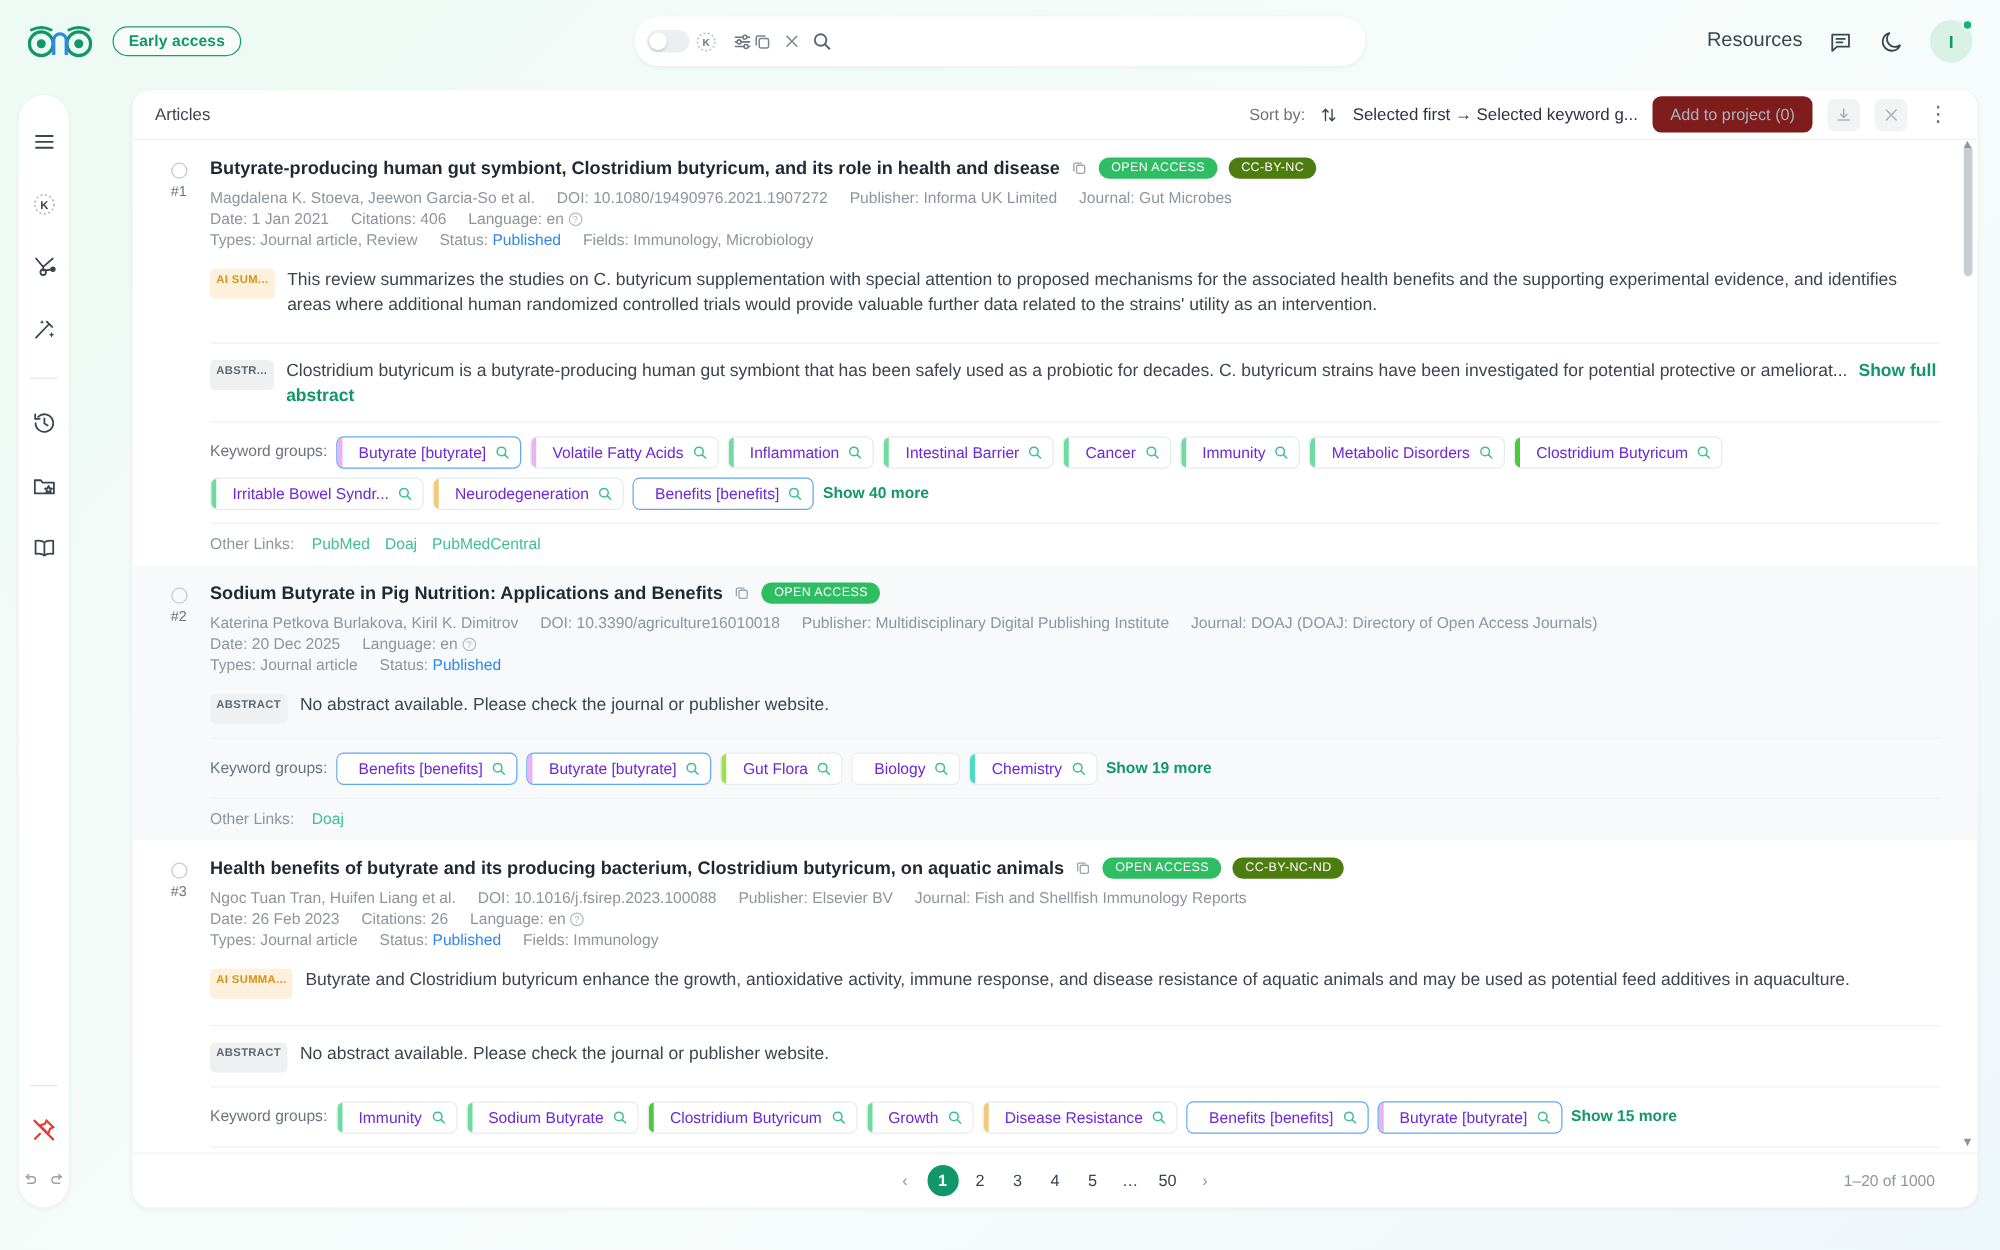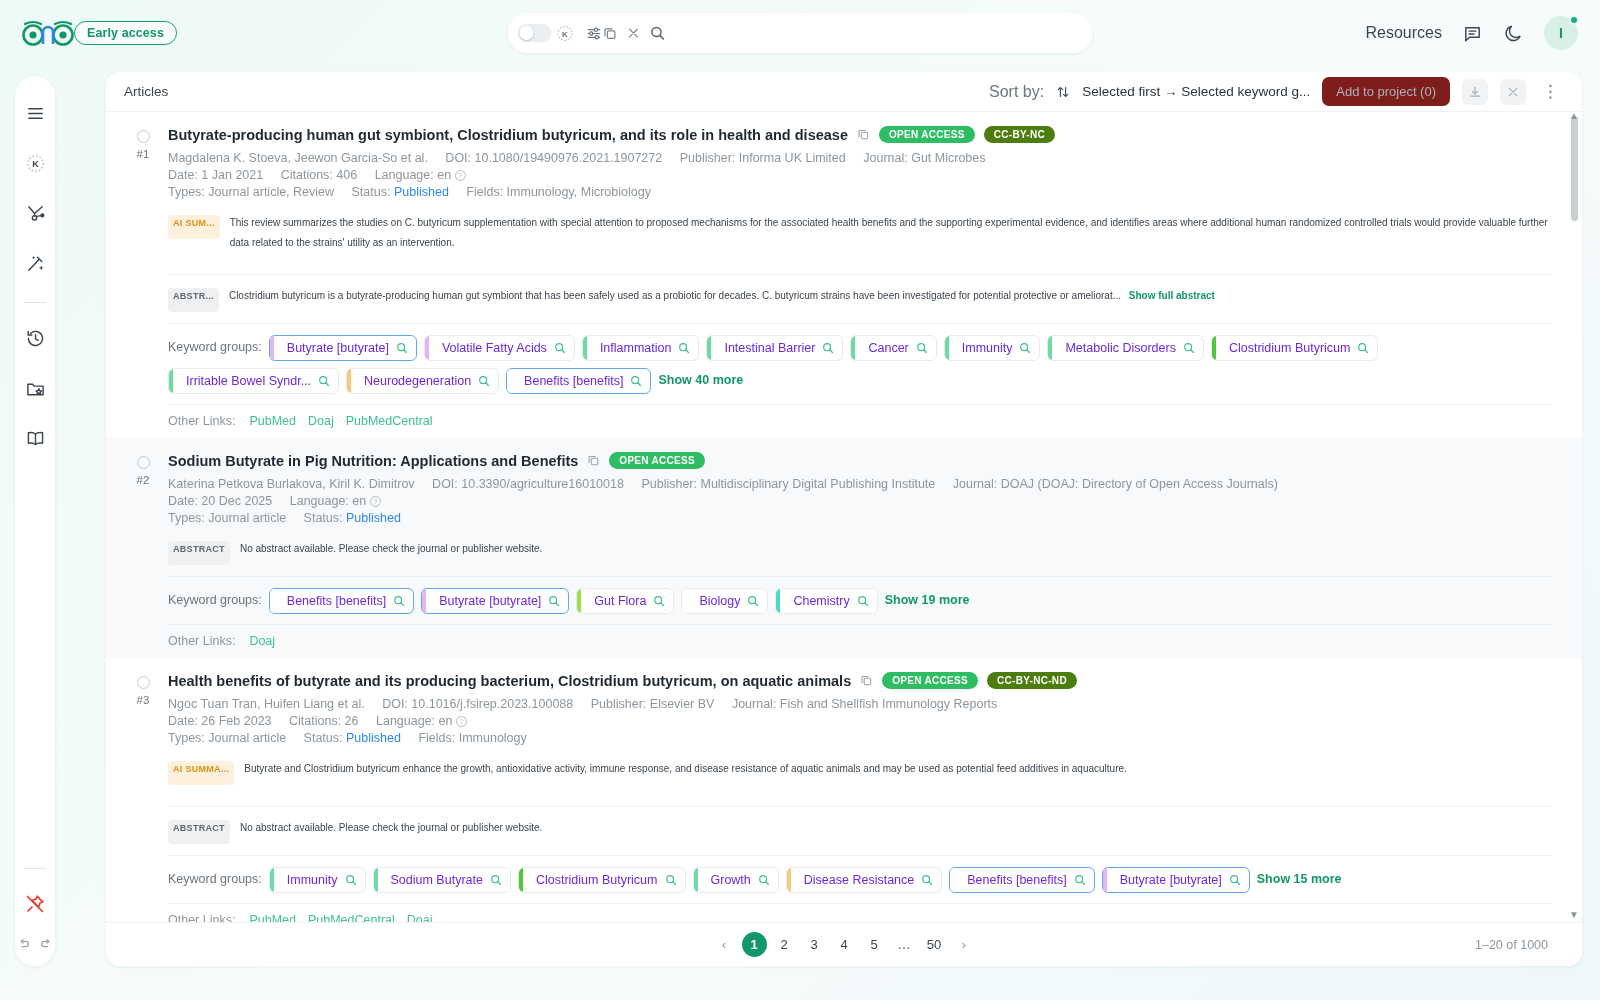--- a/index.html
+++ b/index.html
@@ -6,21 +6,21 @@
   html,body { width:1600px; height:1000px; overflow:hidden; }
   body {
     font-family: "Liberation Sans", sans-serif;
     background: linear-gradient(135deg,#eefaf4 0%,#f3fbf8 30%,#f7fcfb 60%,#eef7fa 100%);
     color:#2b3440;
     font-size:13px;
   }
 
   
   .topbar { height:66px; display:flex; align-items:center; padding:0 22px; position:relative; }
-  .logo-wrap { display:flex; align-items:center; gap:0; }
+  .logo-wrap { display:flex; align-items:center; gap:16px; }
   .logo { width:52px; height:30px; display:flex; align-items:center; }
   .badge-early {
     border:1.4px solid #16a070; color:#12976a; border-radius:16px;
     padding:4px 12px; font-size:12.5px; font-weight:700; letter-spacing:.1px;
     background:rgba(255,255,255,.55);
   }
   .searchwrap {
     position:absolute; left:50%; transform:translateX(-50%);
     width:585px; height:40px; background:#fff; border-radius:22px;
     display:flex; align-items:center; padding:0 14px 0 10px;
@@ -69,21 +69,21 @@
     position:absolute; left:106px; top:72px; right:18px; bottom:34px;
     background:#fff; border-radius:14px; box-shadow:0 1px 4px rgba(20,50,40,.06);
     overflow:hidden; display:flex; flex-direction:column;
   }
   .panel-head {
     height:40px; display:flex; align-items:center; padding:0 18px;
     border-bottom:1px solid #eef1f3; flex:none;
   }
   .panel-title { font-size:13.5px; color:#3b454f; }
   .head-right { margin-left:auto; display:flex; align-items:center; gap:12px; }
-  .sortby { font-size:16px; color:#6b757e; }
+  .sortby { font-size:13px; color:#6b757e; }
   .sortval { font-size:13.5px; color:#2b3440; }
   .btn-add {
     background:#7f1d1d; color:#aab2b9; border:none; border-radius:7px;
     padding:7px 14px; font-size:13px; font-family:inherit;
   }
   .sq-btn {
     width:26px; height:26px; border-radius:6px; background:#f1f3f5;
     display:flex; align-items:center; justify-content:center; color:#aab2b9;
   }
   .kebab { color:#6b757e; padding:0 4px; font-size:17px; line-height:1; letter-spacing:1px;}
@@ -101,42 +101,42 @@
   .art.alt { background:#f8f9fb; }
   .selcol { position:absolute; left:22px; top:18px; width:30px; text-align:center; }
   .circle { width:13px; height:13px; border-radius:50%; border:1.4px solid #c4cad0; margin:0 auto; }
   .rank { font-size:11.5px; color:#6b757e; margin-top:5px; }
   .art-body { margin-left:40px; }
 
   .titleline { display:flex; align-items:center; gap:9px; flex-wrap:wrap; }
   .art-title { font-size:14.5px; font-weight:700; color:#1f2933; }
   .copy-ic { color:#9aa3ab; display:flex; }
   .tag {
-    font-size:10px; font-weight:700; letter-spacing:.3px; color:#fff;
+    font-size:10px; font-weight:400; letter-spacing:.3px; color:#fff;
     border-radius:11px; padding:3px 10px; white-space:nowrap;
   }
   .tag.oa { background:#2ebd62; }
   .tag.cc { background:#4d7c0f; }
 
   .meta { color:#8d969e; font-size:12.5px; line-height:17px; margin-top:7px; }
   .meta .sep { display:inline-block; width:14px; }
   .meta .pub { color:#2f87ec; }
   .meta .qm { display:inline-block; width:11px; height:11px; border:1px solid #b6bdc3;
               border-radius:50%; font-size:8px; line-height:9px; text-align:center; color:#b6bdc3;
               vertical-align:1px; }
 
   .absrow { display:flex; gap:10px; margin-top:12px; padding-bottom:9px; }
   .absrow + .absrow { border-top:1px solid #eef1f3; padding-top:11px; }
   .chip-lbl {
     flex:none; font-size:9px; font-weight:700; letter-spacing:.3px;
     border-radius:4px; padding:3px 5px; height:24px; margin-top:2px;
   }
   .chip-ai { background:#fdf0dc; color:#d99216; }
   .chip-ab { background:#eef0f2; color:#60696f; }
-  .abstext { font-size:10px; line-height:20px; color:#3b454f; }
+  .abstext { font-size:14px; line-height:20px; color:#3b454f; }
   .showfull { color:#12976a; font-weight:700; margin-left:5px; }
 
   .kwrow { display:flex; align-items:flex-start; gap:7px; flex-wrap:wrap;
            border-top:1px solid #eef1f3; padding-top:11px; margin-top:2px; }
   .kwlabel { font-size:12.5px; color:#6b757e; padding-top:5px; flex:none; }
   .kw {
     display:inline-flex; align-items:center; gap:7px; background:#fff;
     border:1px solid #e8ebee; border-radius:6px; padding:0 8px 0 0;
     height:26px; font-size:12.5px; color:#6d28d9; overflow:hidden;
   }

